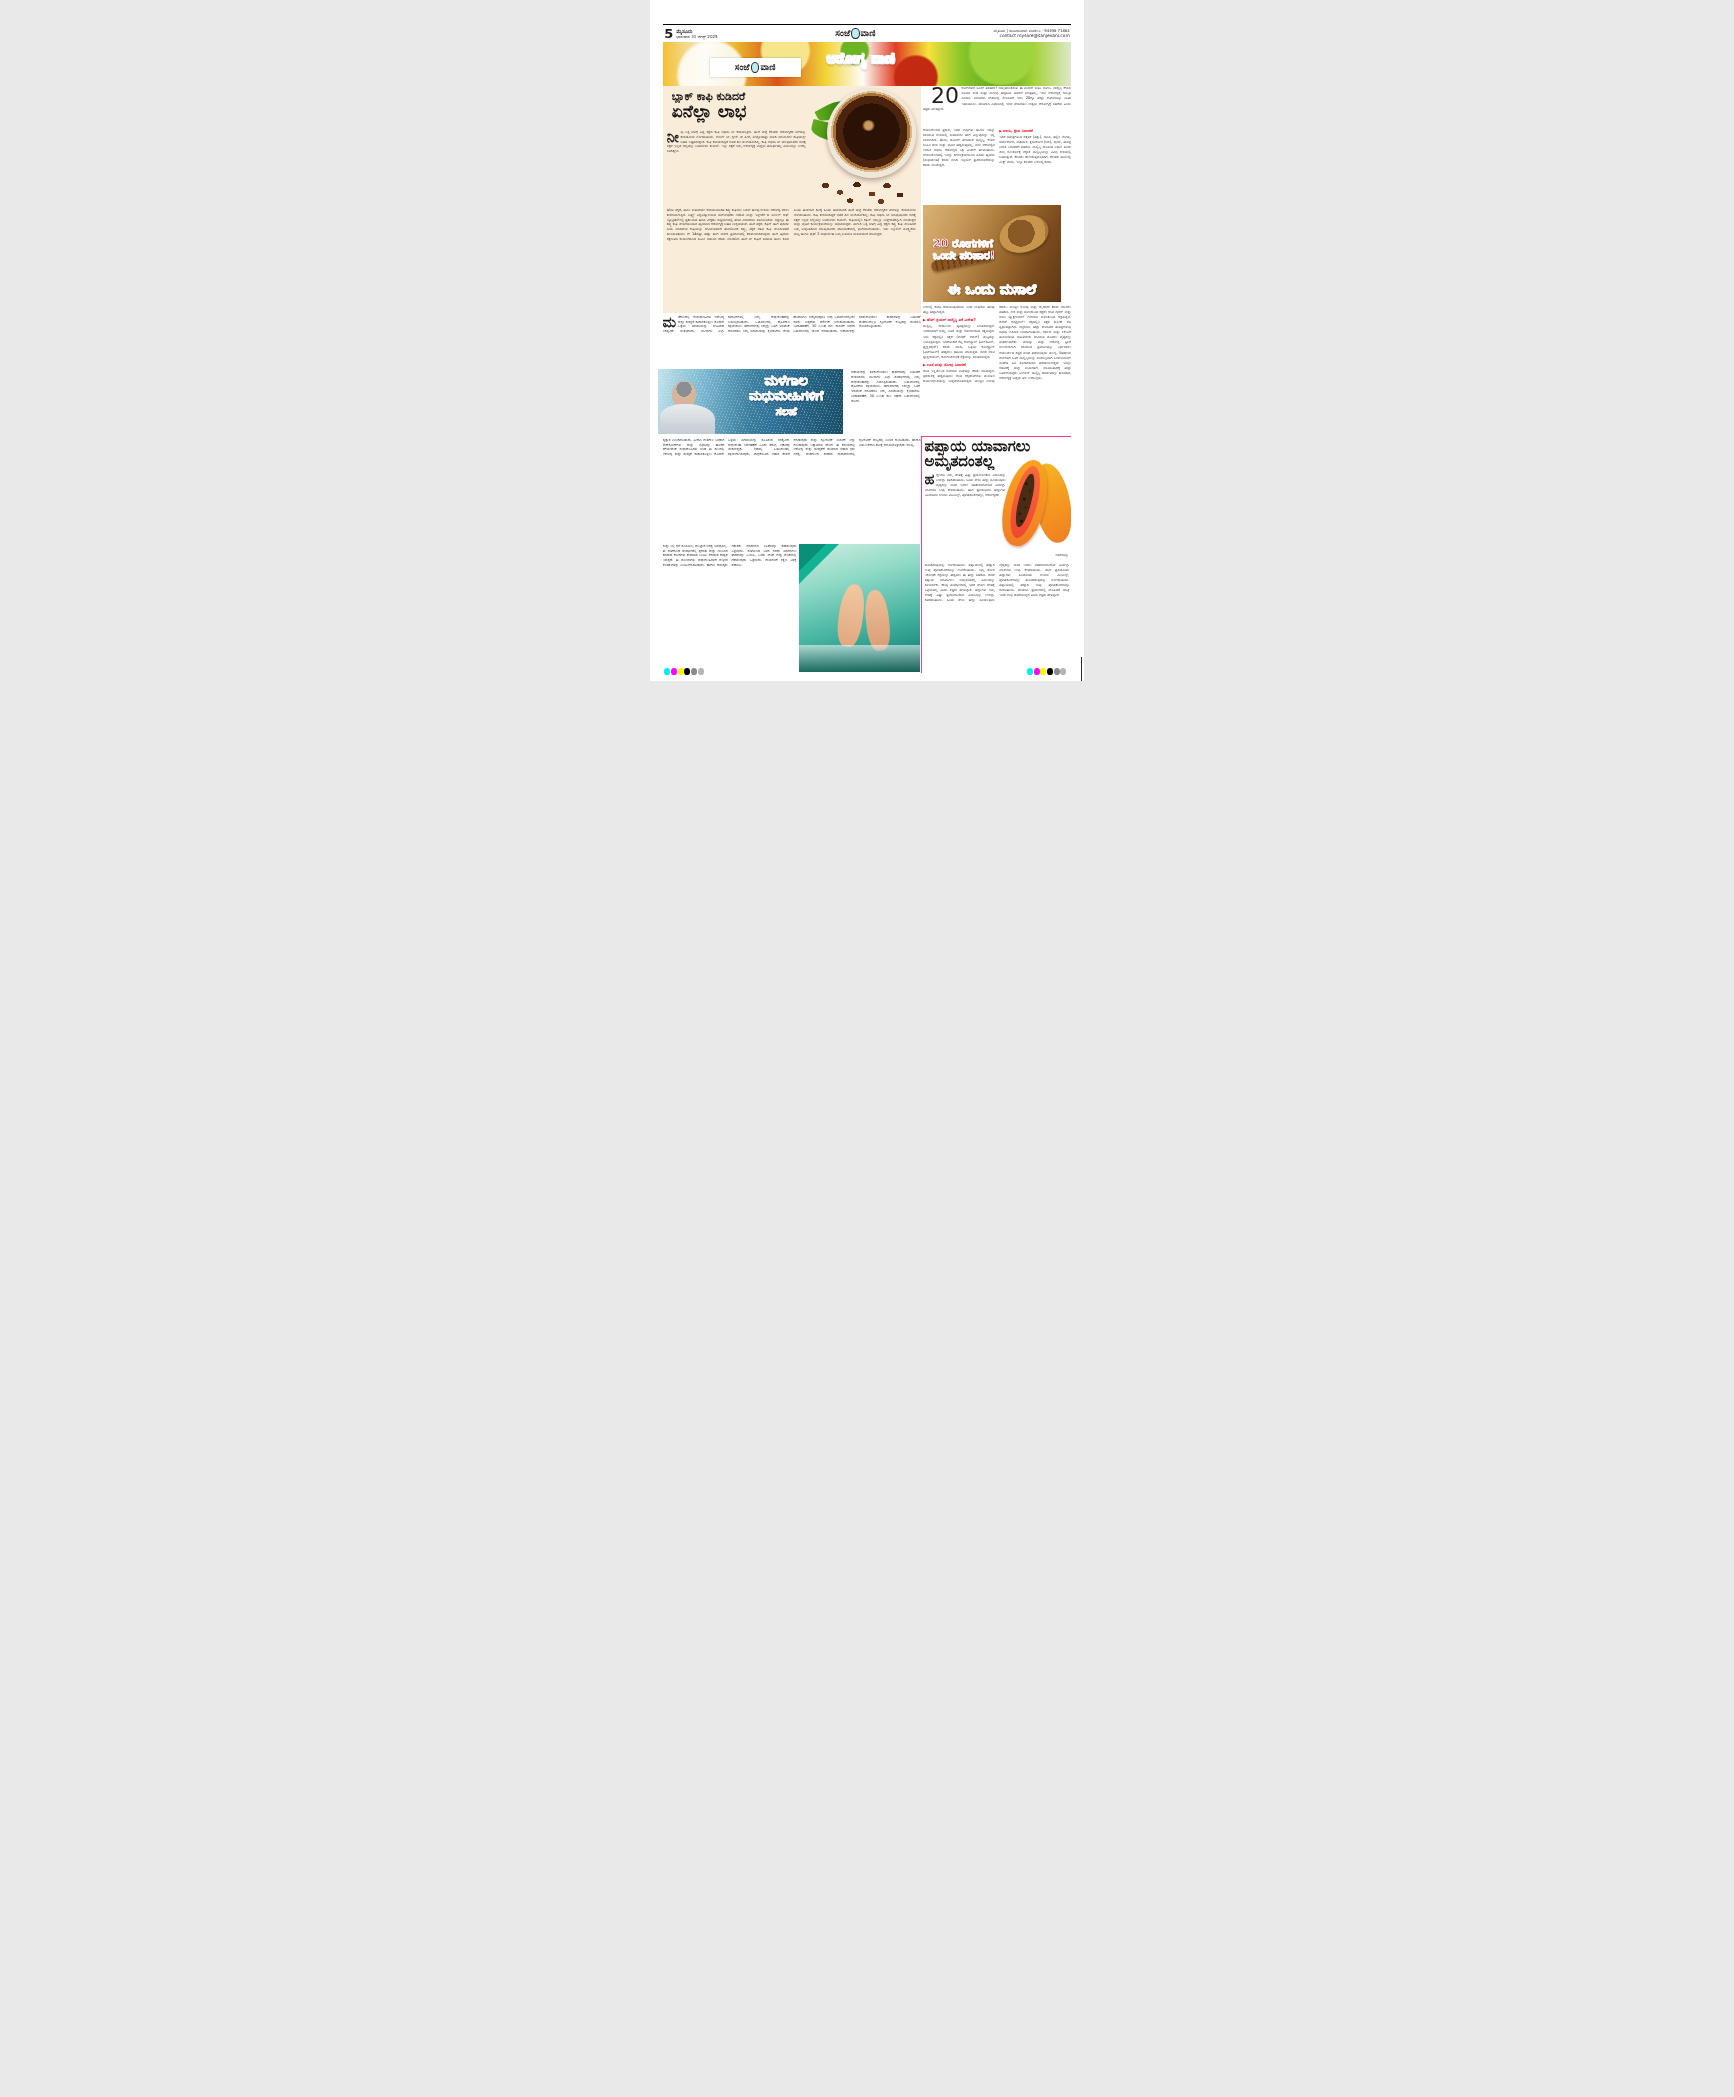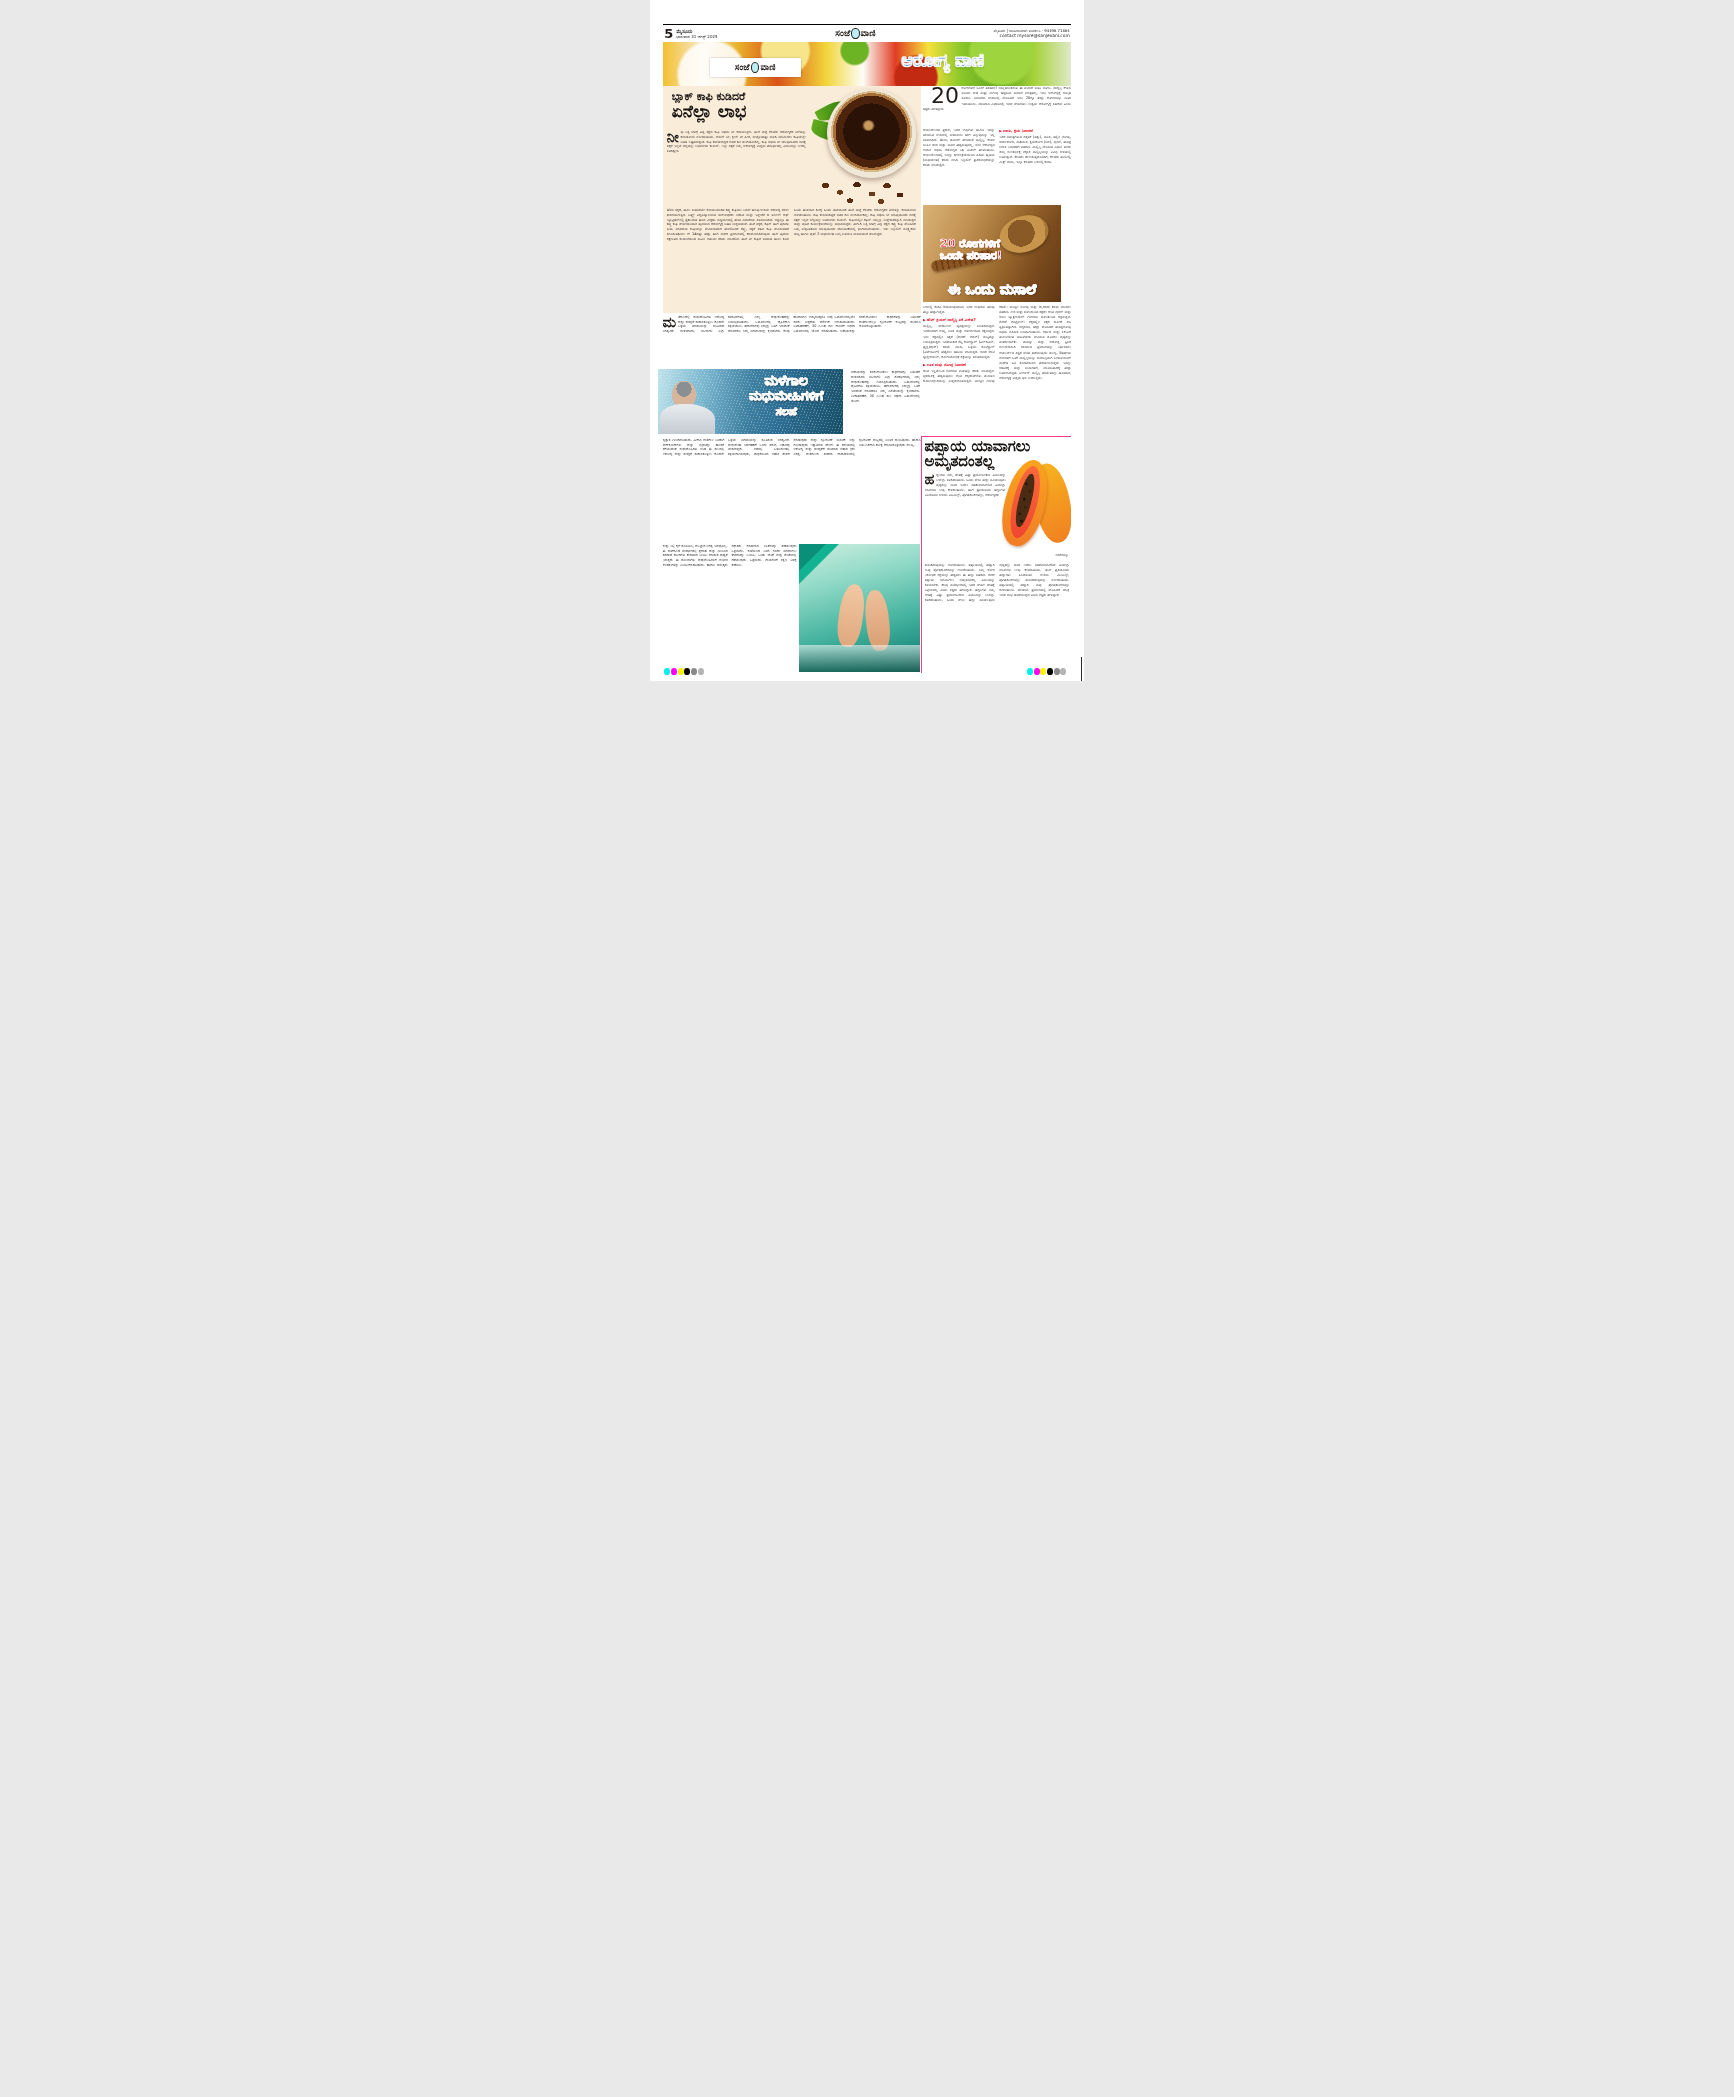--- a/index.html
+++ b/index.html
@@ -21,21 +21,21 @@
   .banner{position:absolute;left:12.6px;right:12.6px;top:42px;height:44px;overflow:hidden;
     background:linear-gradient(90deg,#f3c030 0%,#f7ead0 10%,#e9b52c 18%,#d95318 28%,#f2d53a 40%,#fdfdf8 49%,#e03e23 57%,#f6e13c 65%,#8bc72a 73%,#5ea31e 83%,#a5d23a 91%,#dfe9c8 100%);}
   .banner:before{content:"";position:absolute;inset:0;
     background:radial-gradient(circle at 12% 75%,rgba(255,255,255,.85) 0 9%,transparent 10%),
       radial-gradient(circle at 47% 20%,#6db424 0 6%,transparent 7%),
       radial-gradient(circle at 62% 80%,#c22a12 0 8%,transparent 9%),
       radial-gradient(circle at 83% 25%,#9ed53e 0 9%,transparent 10%),
       radial-gradient(circle at 30% 20%,#f6e58a 0 8%,transparent 9%);}
   .minilogo{position:absolute;left:47px;top:16px;width:91px;height:19.3px;background:#fff;box-shadow:0 0 1.7px rgba(0,0,0,.3);
     display:flex;align-items:center;justify-content:center;gap:1.3px;font-size:8.8px;font-weight:bold;}
-  .bigtitle{position:absolute;left:164px;right:12.6px;top:7.6px;text-align:center;font-size:17px;font-weight:normal;color:#1565cd;
+  .bigtitle{position:absolute;left:164px;right:12.6px;top:7.6px;text-align:left;font-size:14px;font-weight:bold;color:#1565cd;
     -webkit-text-stroke:0.8px #fff;text-shadow:0 0 1.3px #fff,0.8px 0.8px 0 #fff,-0.8px 0.8px 0 #fff,0.8px -0.8px 0 #fff,-0.8px -0.8px 0 #fff,0 1.7px 2.5px rgba(0,0,0,.35);}
   
   .coffee{position:absolute;left:12.6px;top:86px;width:258px;height:227px;background:#f9ecd9;overflow:hidden;}
   .cof-h{position:absolute;left:9.2px;top:5px;font-weight:bold;color:#171310;line-height:1.05;}
   .cof-h .l1{font-size:11px;}
   .cof-h .l2{font-size:17px;}
   .cof-intro{position:absolute;left:4.2px;top:44px;width:139px;height:75px;font-size:3.5px;line-height:1.38;overflow:hidden;}
   .dropcap{float:left;font-size:14.3px;font-weight:bold;line-height:.8;padding:1.7px 1.7px 0 0;}
   .cof-body{position:absolute;left:4.2px;top:122px;width:249px;height:101px;font-size:3.5px;line-height:1.38;
     column-count:2;column-gap:5px;overflow:hidden;}
@@ -65,21 +65,21 @@
   .redsub{display:block;color:#e8192c;font-weight:bold;font-size:4px;margin:2.1px 0 1.3px;}
   .redsub .arr{color:#e8192c;font-size:3.4px;}
   .cinnamon{position:relative;margin-top:2.9px;width:138px;height:97px;overflow:hidden;
     background:linear-gradient(115deg,#d9b274 0%,#c39355 28%,#9c6b2f 55%,#7a4a1d 78%,#5f3714 100%);}
   .spoon{position:absolute;right:11.7px;top:11px;width:50px;height:36px;border-radius:50%;
     background:radial-gradient(circle at 45% 45%,#8a5a26 0 40%,#c8954d 40% 72%,#a9763а 72% 100%);
     background:radial-gradient(circle at 45% 45%,#8a5a26 0 40%,#c8954d 40% 72%,#a9763a 72% 100%);
     transform:rotate(-18deg);box-shadow:0 1.7px 3.4px rgba(40,20,5,.4);}
   .stick{position:absolute;left:7.6px;top:50px;width:63px;height:11px;transform:rotate(-12deg);
     background:repeating-linear-gradient(90deg,#8a5423 0 4.2px,#6d3d14 4.2px 5.9px);border-radius:5px;box-shadow:0 1.3px 2.5px rgba(40,20,5,.4);}
-  .ov-red{position:absolute;left:17px;top:33px;font-size:11px;font-weight:bold;color:#ee1c25;line-height:1.12;
+  .ov-red{position:absolute;left:10px;top:33px;font-size:11px;font-weight:bold;color:#ee1c25;line-height:1.12;
     -webkit-text-stroke:0.7px #fff;text-shadow:0.4px 0.4px 0 #fff,-0.4px -0.4px 0 #fff,0.4px -0.4px 0 #fff,-0.4px 0.4px 0 #fff,0.8px 1.3px 1.7px rgba(0,0,0,.4);}
   .ov-blue{position:absolute;left:0;right:0;bottom:3.4px;text-align:center;font-size:14.3px;font-weight:bold;color:#2130c0;
     -webkit-text-stroke:0.8px #fff;text-shadow:0.4px 0.4px 0 #fff,-0.4px -0.4px 0 #fff,0.4px -0.4px 0 #fff,-0.4px 0.4px 0 #fff,0.8px 1.3px 1.7px rgba(0,0,0,.45);}
   .sp-cols2{margin-top:3.4px;height:126px;column-count:2;column-gap:4.6px;font-size:3.5px;line-height:1.45;overflow:hidden;}
   
   .diab-top{position:absolute;left:12.6px;top:315px;width:258px;height:53px;column-count:4;column-gap:3.8px;
     font-size:3.4px;line-height:1.38;overflow:hidden;}
   .rainblk{position:absolute;left:8px;top:369px;width:185px;height:65px;overflow:hidden;
     background:linear-gradient(100deg,#bfe3ea 0%,#79b6cf 25%,#3d7fa0 50%,#2e6f96 65%,#174f66 100%);
     background:linear-gradient(100deg,#bfe3ea 0%,#79b6cf 25%,#3d7fa0 50%,#2e6f96 65%,#174f66 100%);}

